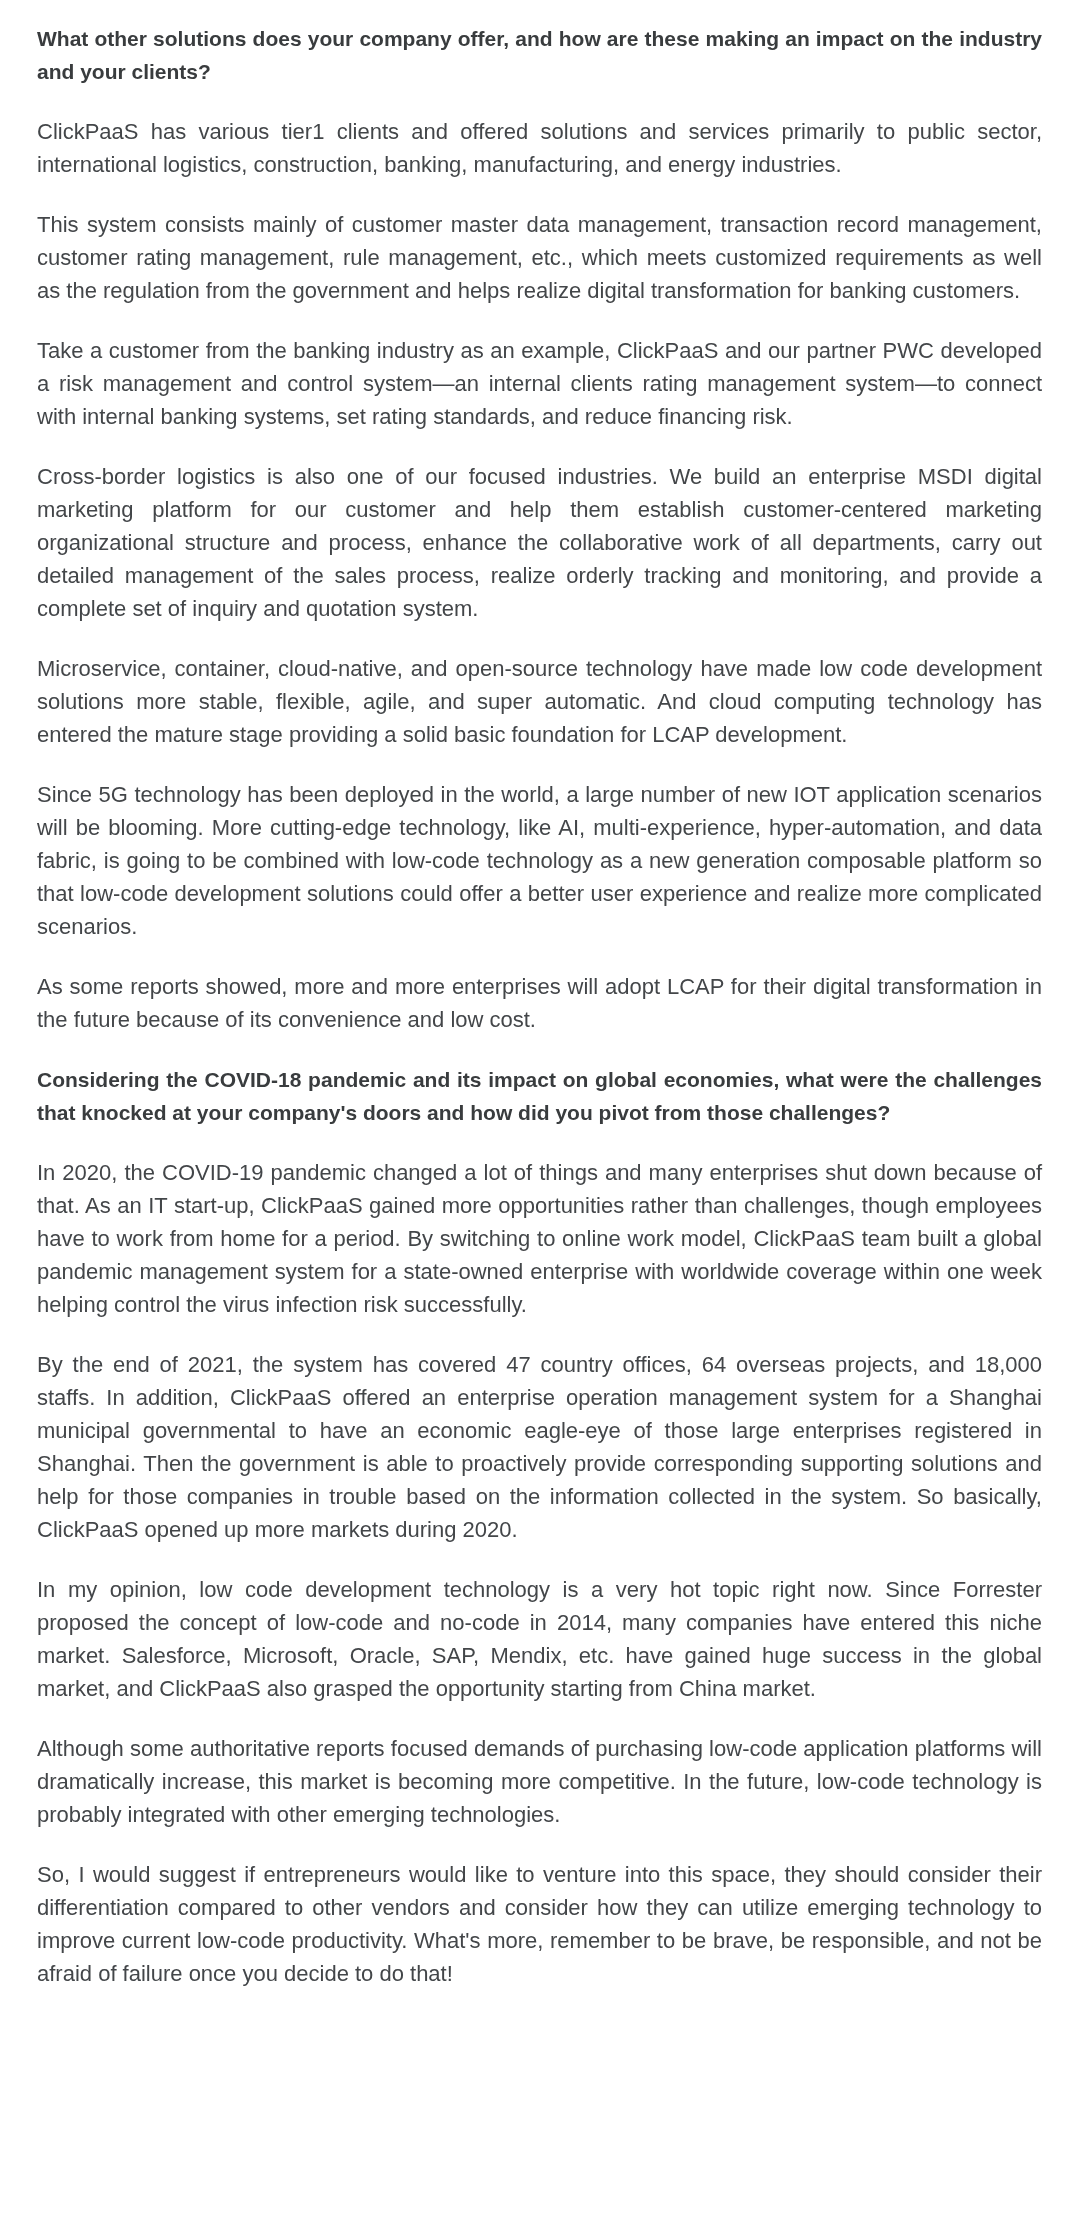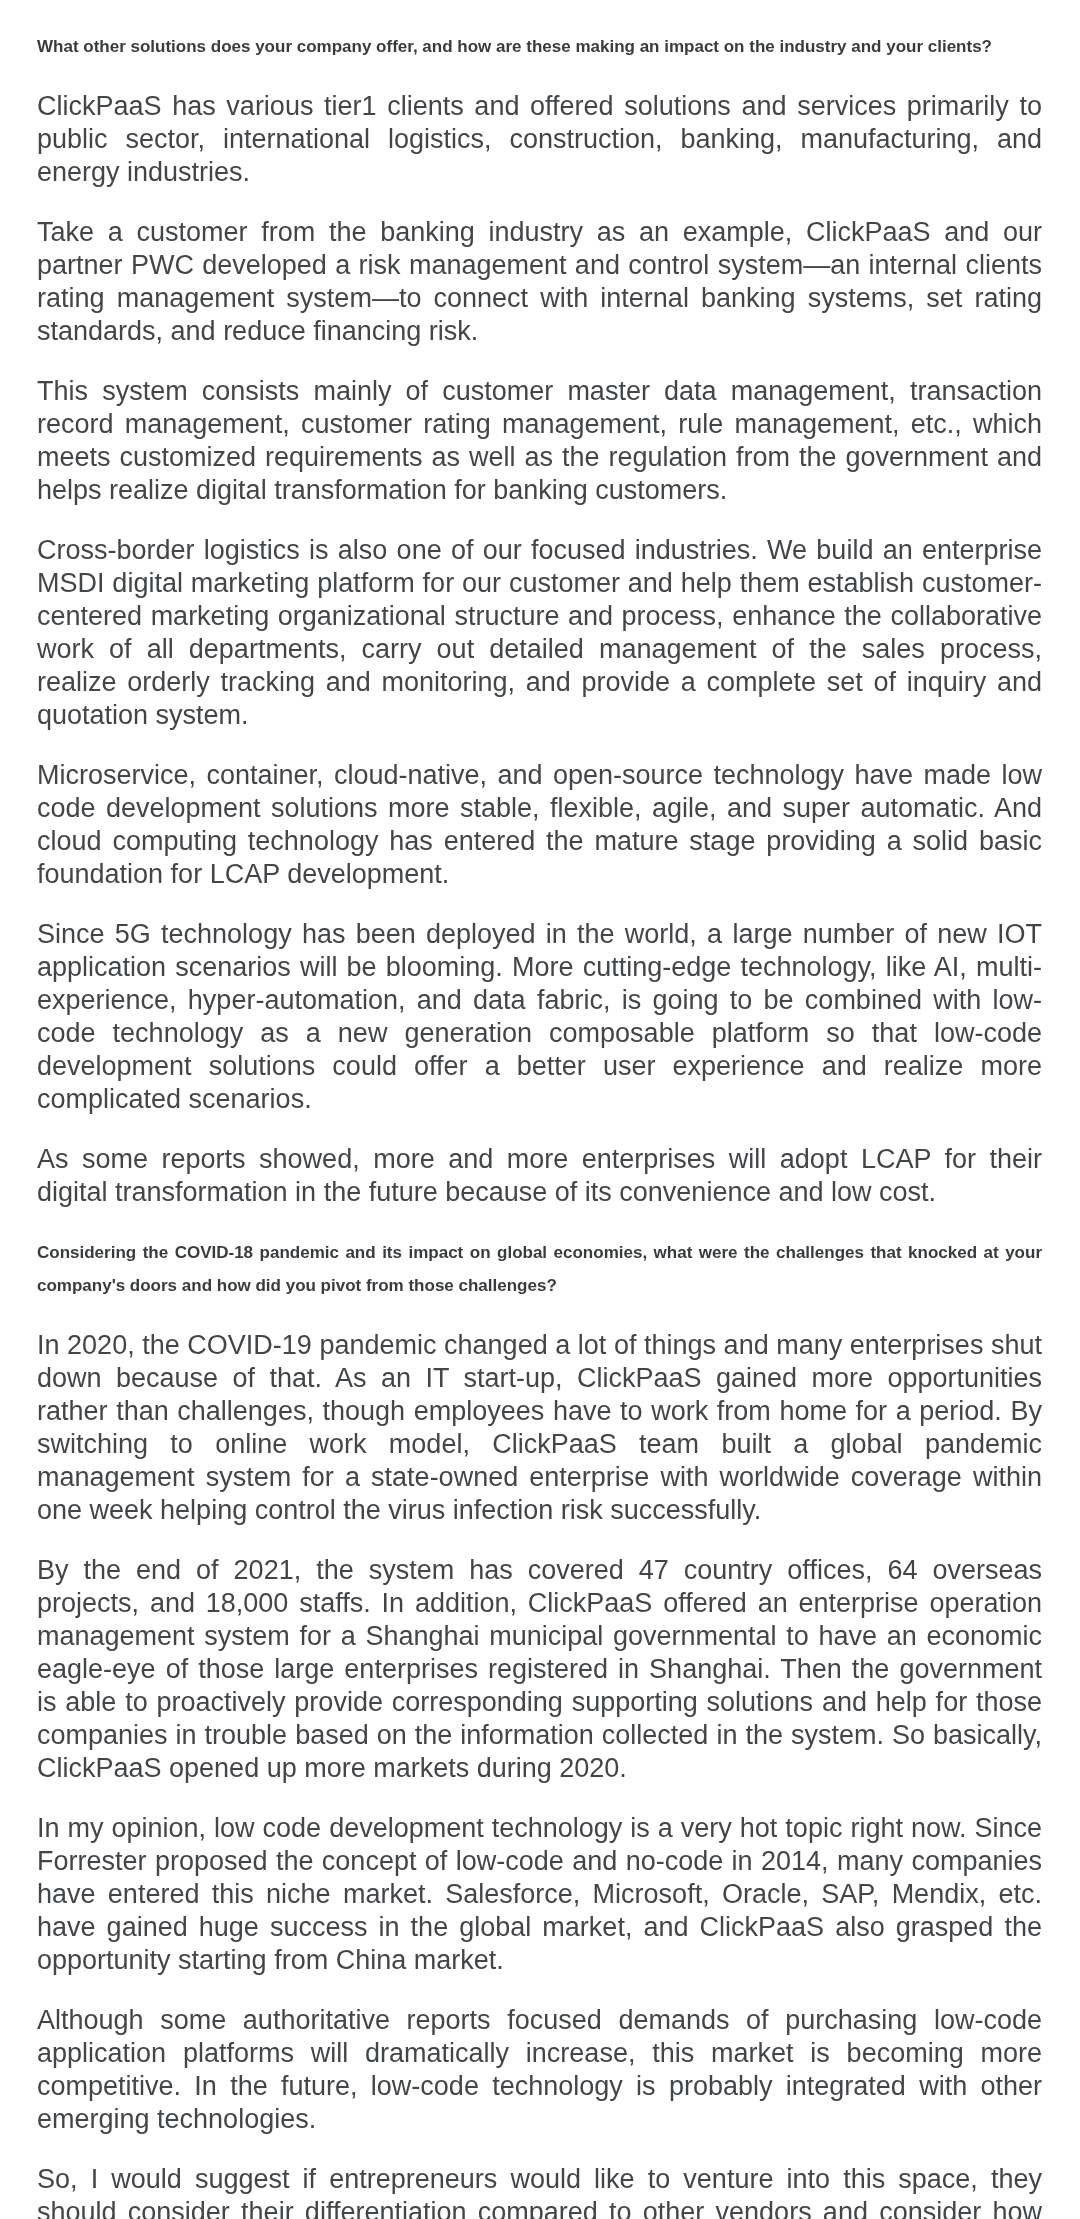--- a/index.html
+++ b/index.html
@@ -12,49 +12,49 @@
     min-height: 2219px;
     box-sizing: border-box;
     background: #ffffff;
     padding: 22px 38px 36px 37px;
     font-family: "Liberation Sans", sans-serif;
   }
   .qa-section {
     margin: 0;
   }
   .question {
-    font-size: 17px;
+    font-size: 21px;
     line-height: 33px;
     font-weight: 700;
     color: #393c3e;
     text-align: justify;
-    margin: 8px 0 27px 0;
+    margin: 0 0 27px 0;
   }
   .answer {
-    font-size: 27px;
+    font-size: 22px;
     line-height: 33px;
     font-weight: 400;
     color: #434649;
     text-align: justify;
     margin: 0 0 27px 0;
   }
   .qa-section:last-child .answer:last-child {
     margin-bottom: 16px;
   }
 </style>
 </head>
 <body>
 
 <main class="page">
 
   <section class="qa-section">
     <h2 class="question">What other solutions does your company offer, and how are these making an impact on the industry and your clients?</h2>
     <p class="answer">ClickPaaS has various tier1 clients and offered solutions and services primarily to public sector, international logistics, construction, banking, manufacturing, and energy industries.</p>
+    <p class="answer">This system consists mainly of customer master data management, transaction record management, customer rating management, rule management, etc., which meets customized requirements as well as the regulation from the government and helps realize digital transformation for banking customers.</p>
     <p class="answer">Take a customer from the banking industry as an example, ClickPaaS and our partner PWC developed a risk management and control system—an internal clients rating management system—to connect with internal banking systems, set rating standards, and reduce financing risk.</p>
-    <p class="answer">This system consists mainly of customer master data management, transaction record management, customer rating management, rule management, etc., which meets customized requirements as well as the regulation from the government and helps realize digital transformation for banking customers.</p>
     <p class="answer">Cross-border logistics is also one of our focused industries. We build an enterprise MSDI digital marketing platform for our customer and help them establish customer-centered marketing organizational structure and process, enhance the collaborative work of all departments, carry out detailed management of the sales process, realize orderly tracking and monitoring, and provide a complete set of inquiry and quotation system.</p>
   </section>
 
   <section class="qa-section">
     <p class="answer">Microservice, container, cloud-native, and open-source technology have made low code development solutions more stable, flexible, agile, and super automatic. And cloud computing technology has entered the mature stage providing a solid basic foundation for LCAP development.</p>
     <p class="answer">Since 5G technology has been deployed in the world, a large number of new IOT application scenarios will be blooming. More cutting-edge technology, like AI, multi-experience, hyper-automation, and data fabric, is going to be combined with low-code technology as a new generation composable platform so that low-code development solutions could offer a better user experience and realize more complicated scenarios.</p>
     <p class="answer">As some reports showed, more and more enterprises will adopt LCAP for their digital transformation in the future because of its convenience and low cost.</p>
   </section>
 
   <section class="qa-section">

